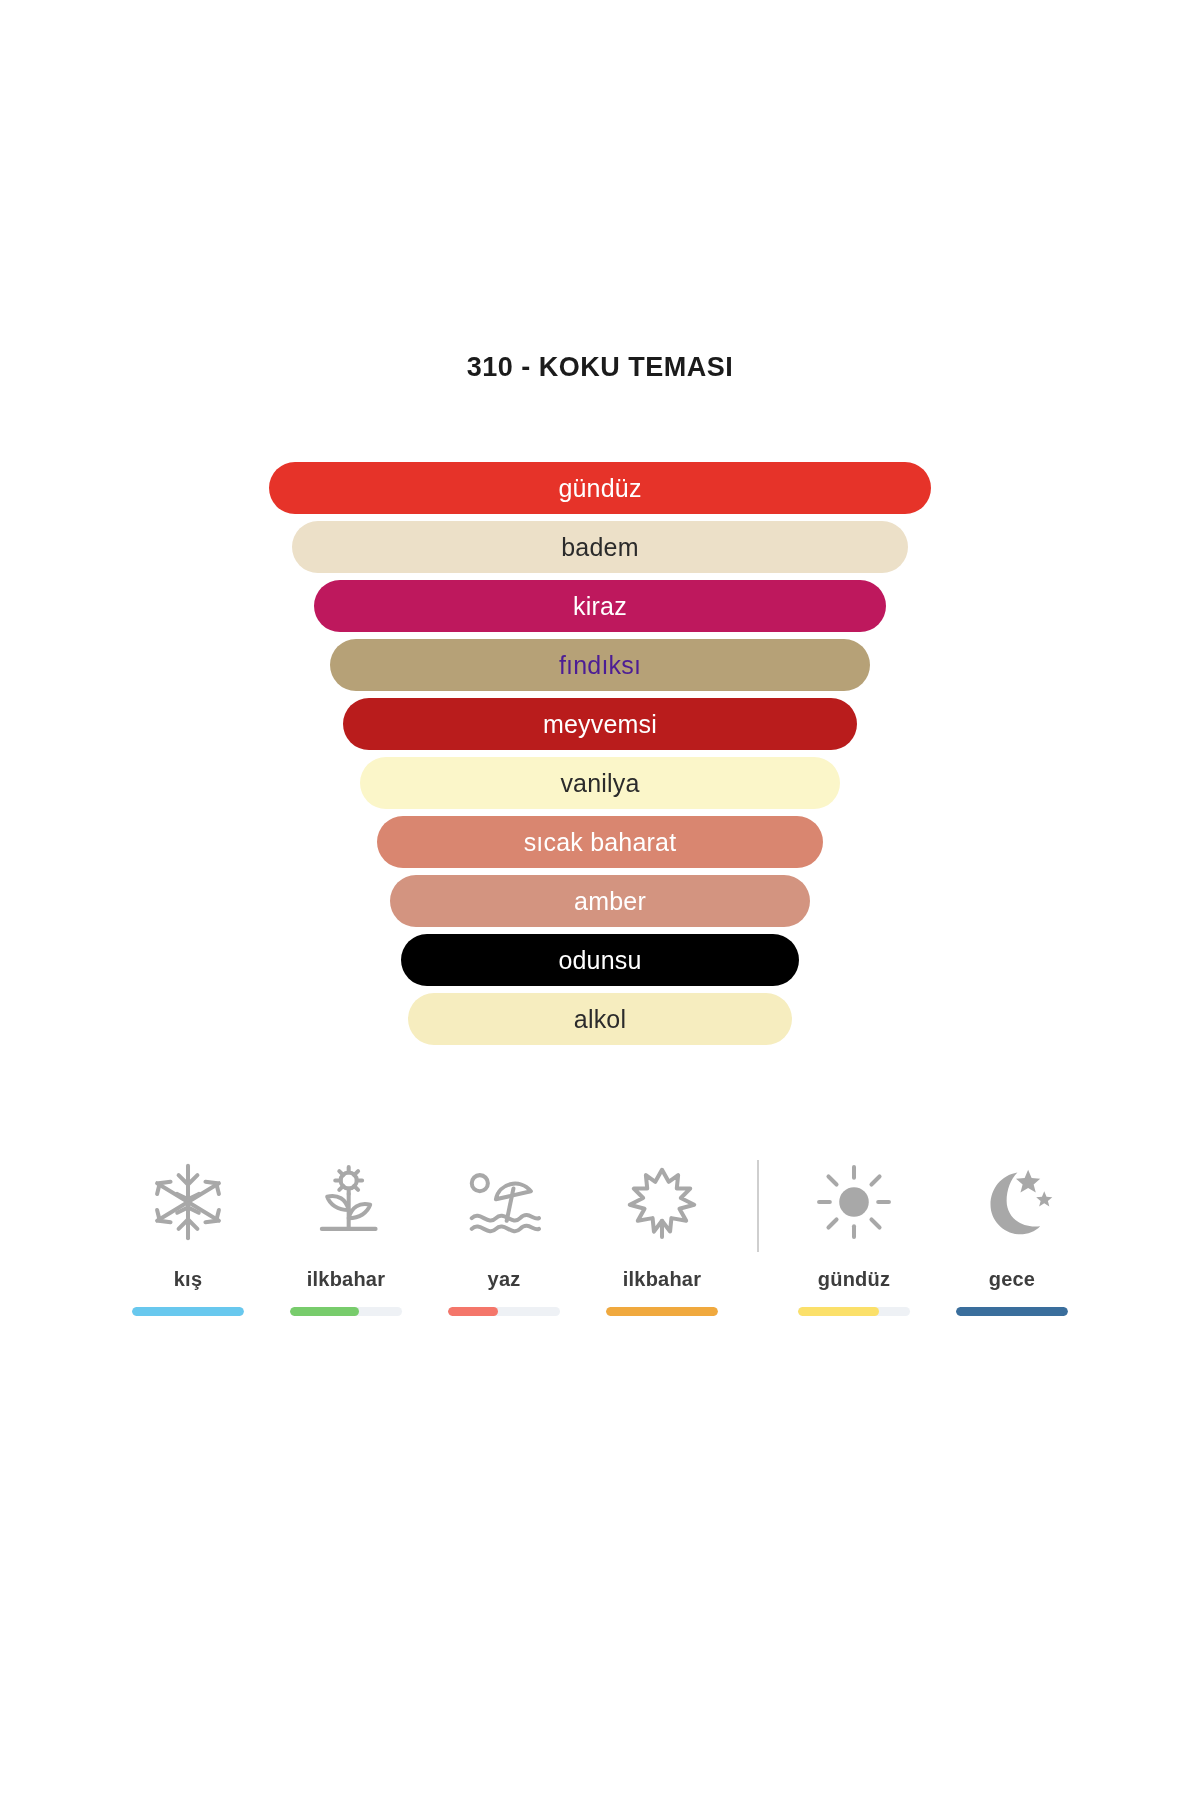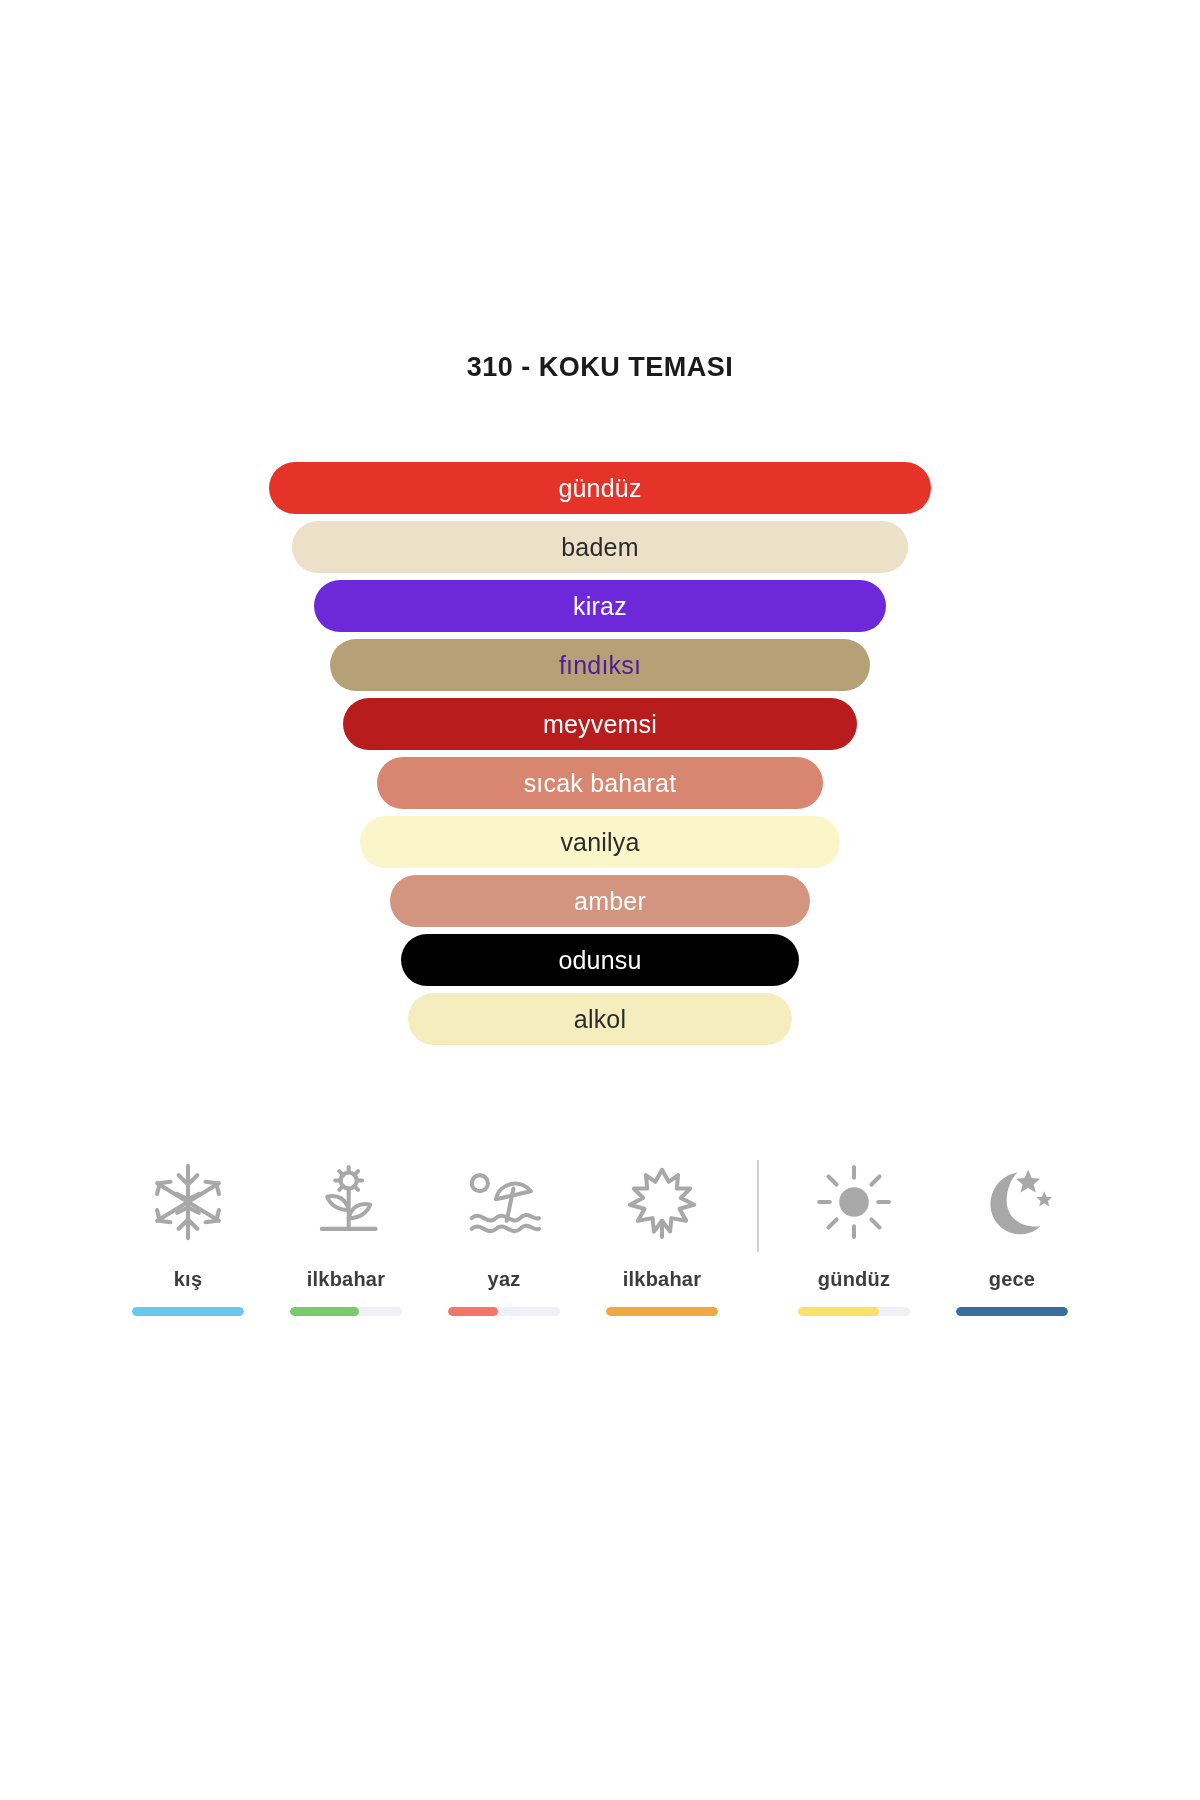--- a/index.html
+++ b/index.html
@@ -127,46 +127,46 @@
       </div>
     </div>
 
     <div class="funnel-row">
       <div class="funnel-bar" style="width:616px;background:#ece0c8;">
         <span class="funnel-label" style="color:#2b2b2b;">badem</span>
       </div>
     </div>
 
     <div class="funnel-row">
-      <div class="funnel-bar" style="width:572px;background:#6d28d9;">
+      <div class="funnel-bar" style="width:572px;background:#be185d;">
         <span class="funnel-label" style="color:#ffffff;">kiraz</span>
       </div>
     </div>
 
     <div class="funnel-row">
       <div class="funnel-bar" style="width:540px;background:#b6a177;">
         <span class="funnel-label" style="color:#4c1d95;">fındıksı</span>
       </div>
     </div>
 
     <div class="funnel-row">
       <div class="funnel-bar" style="width:514px;background:#b91c1c;">
         <span class="funnel-label" style="color:#ffffff;">meyvemsi</span>
       </div>
     </div>
 
     <div class="funnel-row">
+      <div class="funnel-bar" style="width:480px;background:#fbf6c9;">
+        <span class="funnel-label" style="color:#2b2b2b;">vanilya</span>
+      </div>
+    </div>
+
+    <div class="funnel-row">
       <div class="funnel-bar" style="width:446px;background:#d98670;">
         <span class="funnel-label" style="color:#ffffff;">sıcak baharat</span>
-      </div>
-    </div>
-
-    <div class="funnel-row">
-      <div class="funnel-bar" style="width:480px;background:#fbf6c9;">
-        <span class="funnel-label" style="color:#2b2b2b;">vanilya</span>
       </div>
     </div>
 
     <div class="funnel-row">
       <div class="funnel-bar" style="width:420px;background:#d39480;">
         <span class="funnel-label" style="color:#ffffff;margin-left:20px;">amber</span>
       </div>
     </div>
 
     <div class="funnel-row">

